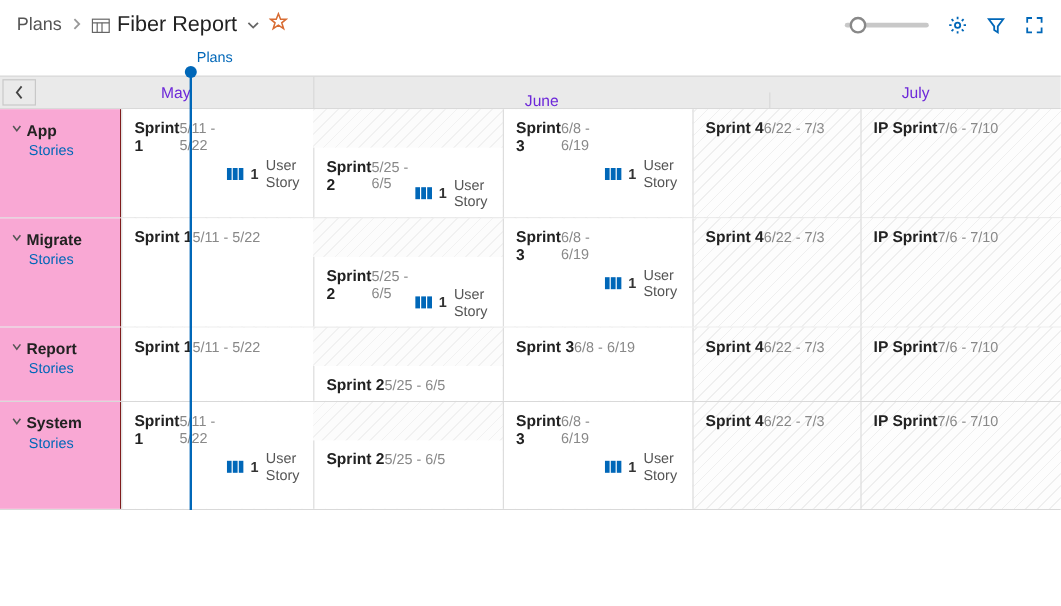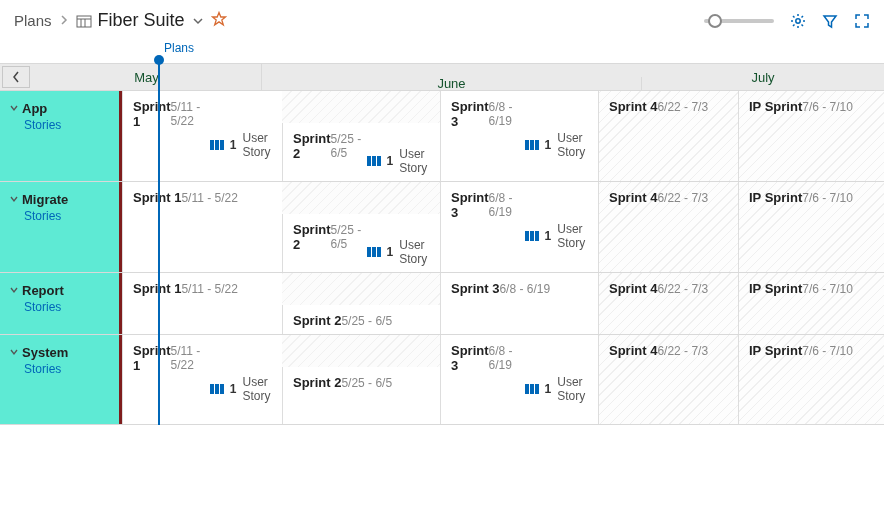--- a/index.html
+++ b/index.html
@@ -66,34 +66,34 @@
     padding-left: 10px; background: #eaeaea;
     border-right: 1px solid #d9d9d9;
   }
   .scroll-btn {
     width: 28px; flex:none; display:flex; align-items:center; justify-content:center;
     background:#eaeaea; border-right:1px solid #d9d9d9; cursor:pointer;
     border: 1px solid #c8c8c8; margin: 2px;
   }
   .month-cell {
     flex: 1; display:flex; align-items:center; justify-content:center;
-    color:#14532d; border-right: 1px solid #d9d9d9;
+    color:#6d28d9; border-right: 1px solid #d9d9d9;
   }
   .month-cell:last-child { border-right:none; }
 
   .team-row {
     display:flex; border-bottom: 1px solid #d9d9d9;
     position: relative;
     min-height: 90px;
   }
   .team-row.short { min-height: 60px; }
   .team-side {
-    width: 122px; flex:none; padding: 10px 8px 10px 10px;
-    border-right: 3px solid #7f1d1d;
-    background: #5eead4;
+    width: 101px; flex:none; padding: 10px 8px 10px 10px;
+    border-right: 1px solid #7f1d1d;
+    background: #f9a8d4;
   }
   .team-name { font-weight: bold; color:#222; display:flex; align-items:center; gap:4px; }
   .team-sub { color: #0067b8; font-size: 12px; margin-top: 2px; margin-left: 14px; cursor:pointer; }
   .chev-sm { color:#666; font-size:10px; }
 
   .sprint-track {
     flex: 1; display:flex; position:relative;
     background: repeating-linear-gradient(
       -45deg,
       #fcfcfc, #fcfcfc 6px, #f1f1f1 6px, #f1f1f1 7px
@@ -136,21 +136,21 @@
         </svg>
     </span>
     <span class="plan-icon">
       <svg width="16" height="16" viewBox="0 0 16 16">
           <rect x="1" y="3" width="14" height="11" fill="none" stroke="#666" stroke-width="1"></rect>
           <line x1="1" y1="6" x2="15" y2="6" stroke="#666"></line>
           <line x1="5" y1="6" x2="5" y2="14" stroke="#666"></line>
           <line x1="9" y1="6" x2="9" y2="14" stroke="#666"></line>
         </svg>
     </span>
-    <span class="plan-name">Fiber Suite</span>
+    <span class="plan-name">Fiber Report</span>
     <span class="dropdown-chev">
       <svg width="10" height="8" viewBox="0 0 10 8">
           <path d="M1 2 L5 6 L9 2" stroke="#666" stroke-width="1.5" fill="none"></path>
         </svg>
     </span>
     <span class="star">
       <svg width="16" height="16" viewBox="0 0 16 16">
           <path d="M8 1.5 L9.8 6 L14.5 6 L10.8 9 L12.3 13.8 L8 10.9 L3.7 13.8 L5.2 9 L1.5 6 L6.2 6 Z" fill="none" stroke="#d86c33" stroke-width="1.3"></path>
         </svg>
     </span>

